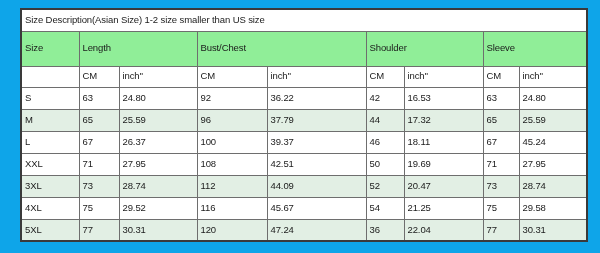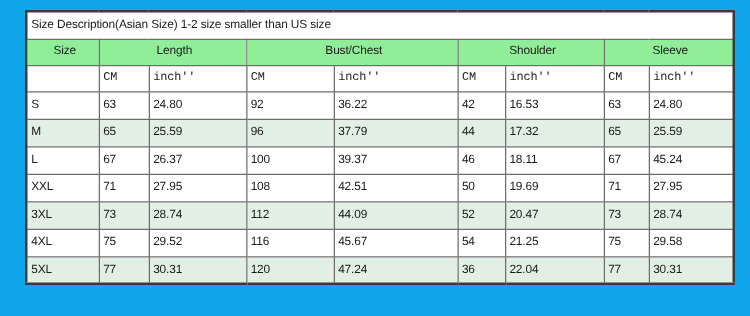--- a/index.html
+++ b/index.html
@@ -39,27 +39,25 @@
     letter-spacing: -0.1px;
   }
   td.title-cell {
     height: 18px;
     border-bottom: 2px solid #3a3a3a;
     background: #ffffff;
     font-size: 9.5px;
   }
   tr.group-header td {
     background: #90ee98;
-    height: 21px;
-    text-align: center;
+    height: 35px;
   }
   tr.unit-header td {
     background: #ffffff;
     height: 21px;
-    font-family: Liberation Mono, monospace;
   }
   tr.row-odd td { background: #ffffff; }
   tr.row-even td { background: #e2efe4; }
   tr.last-row td { border-bottom: 2px solid #3a3a3a; margin-left: 34px; }
   col.c-size   { width: 58px; }
   col.c-len-cm { width: 40px; }
   col.c-len-in { width: 78px; }
   col.c-bus-cm { width: 70px; }
   col.c-bus-in { width: 99px; }
   col.c-shd-cm { width: 38px; }

